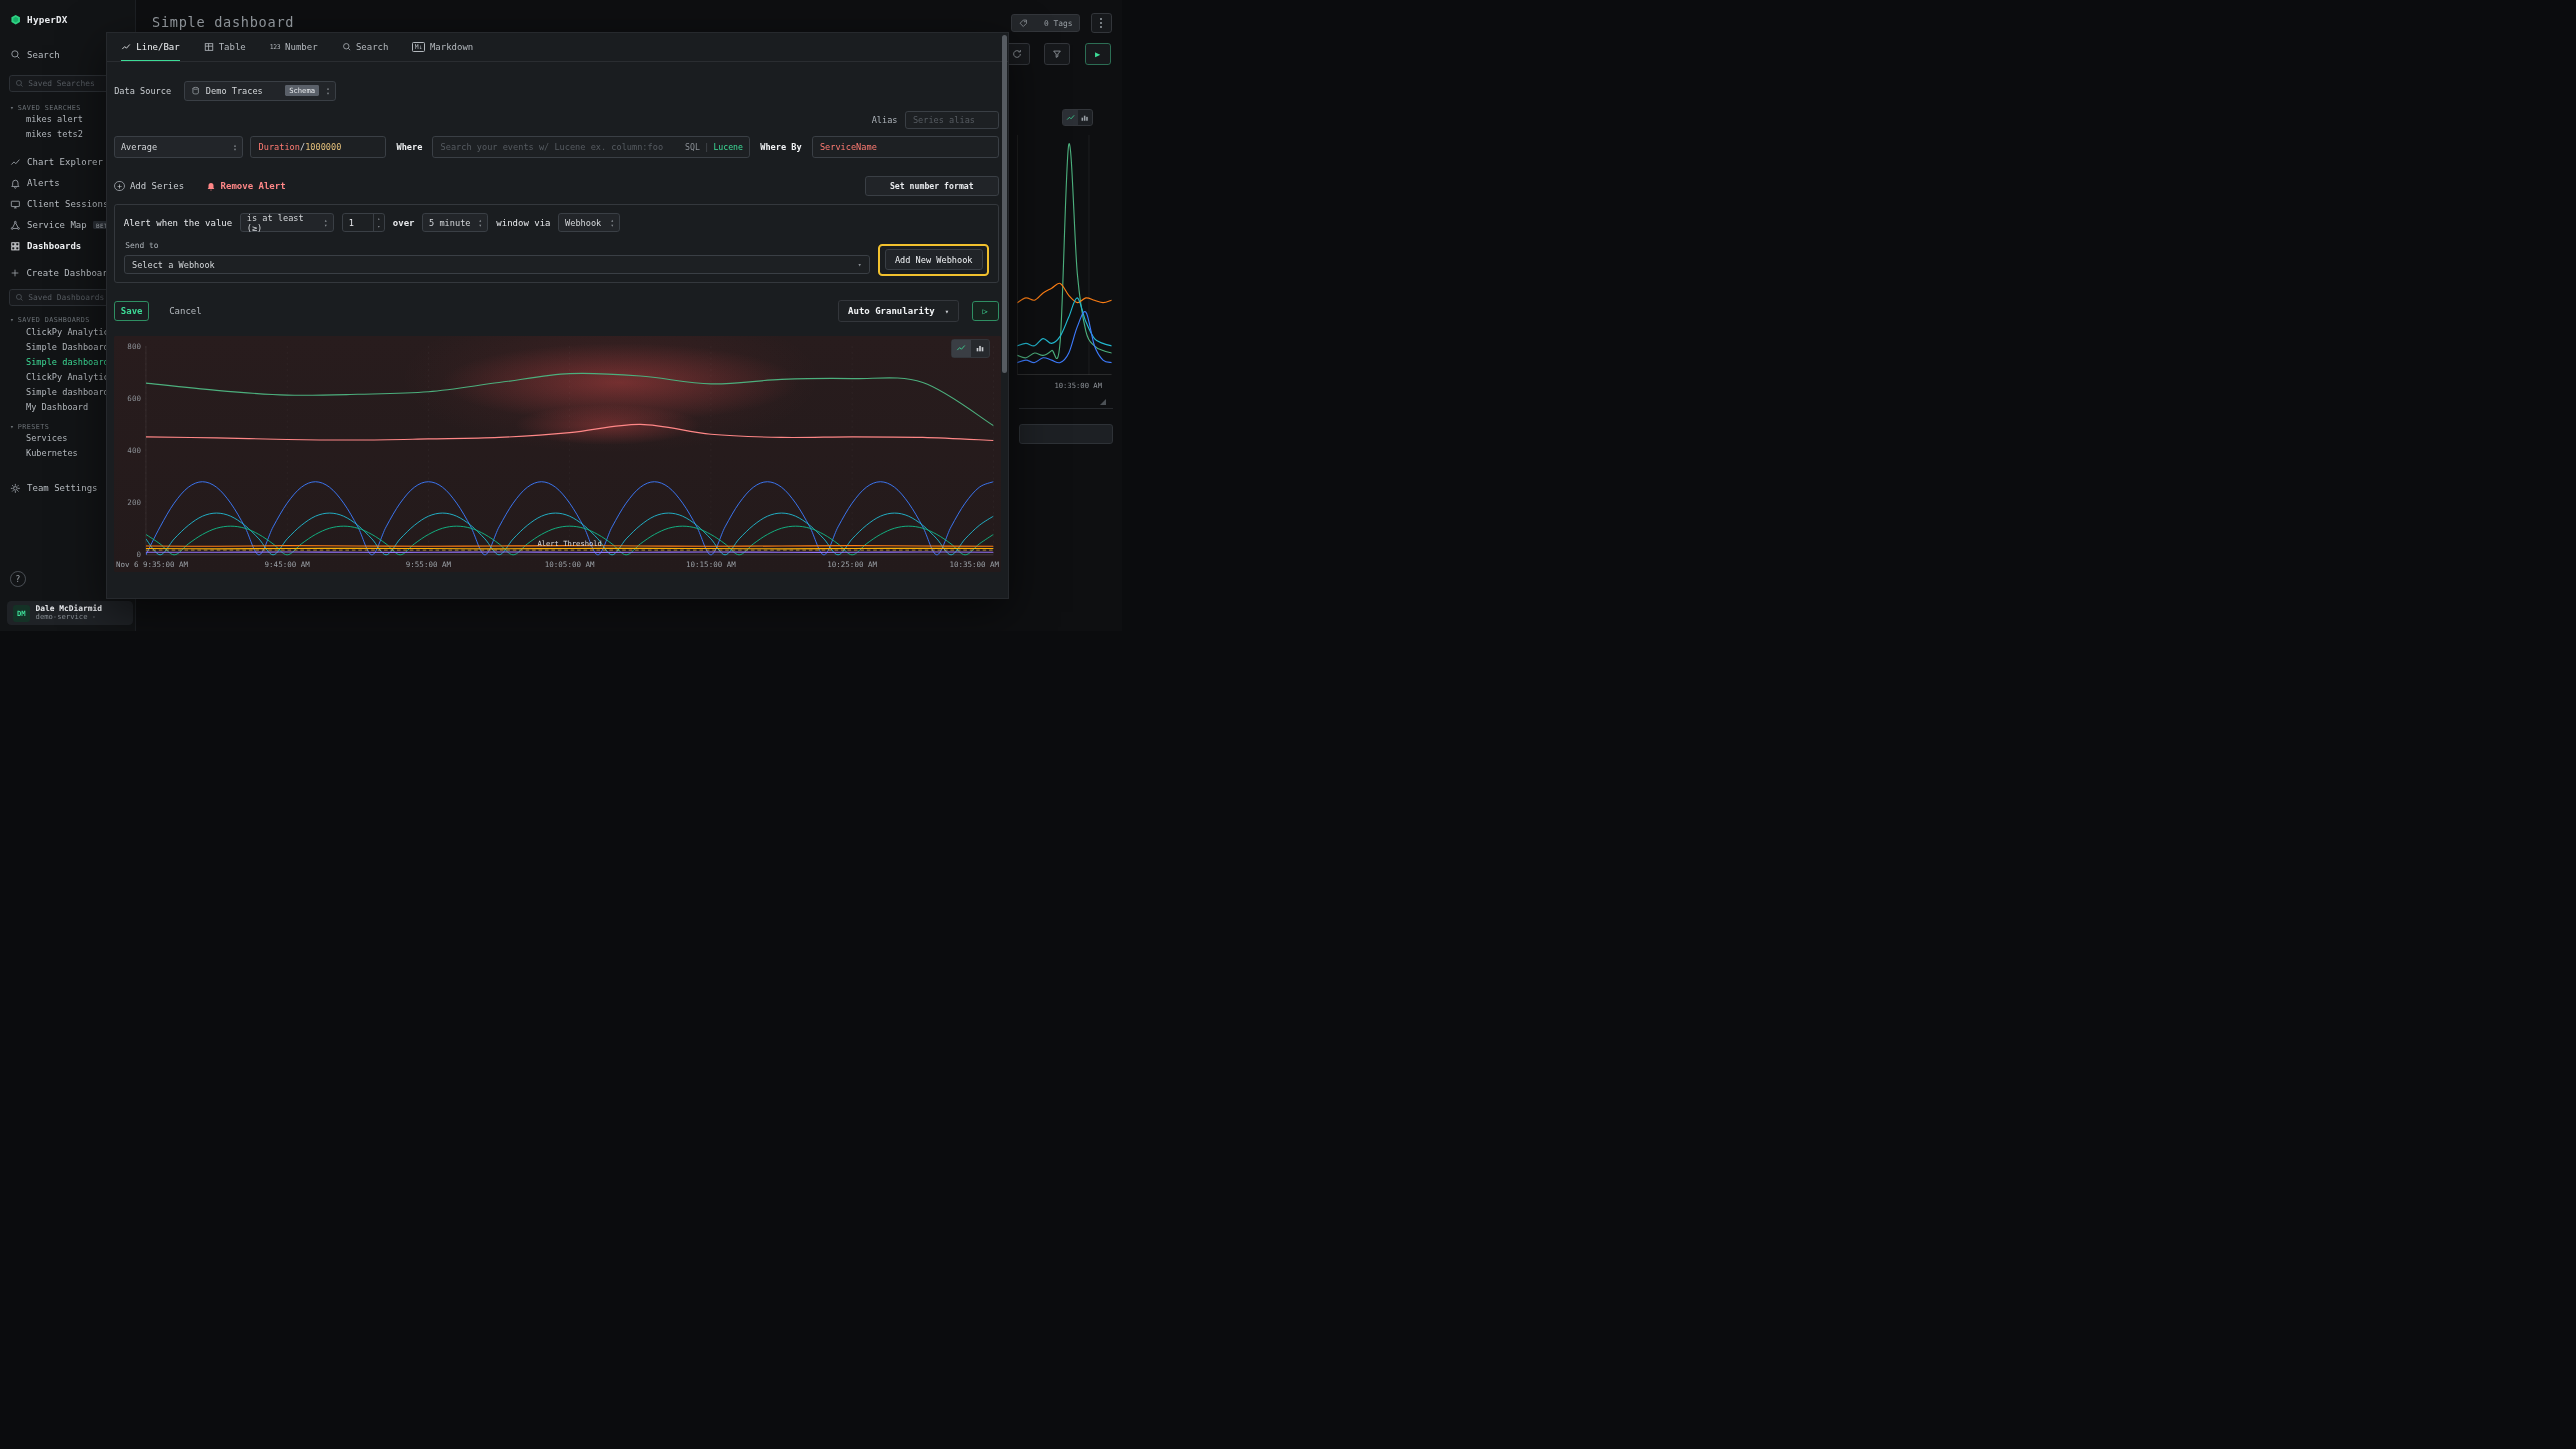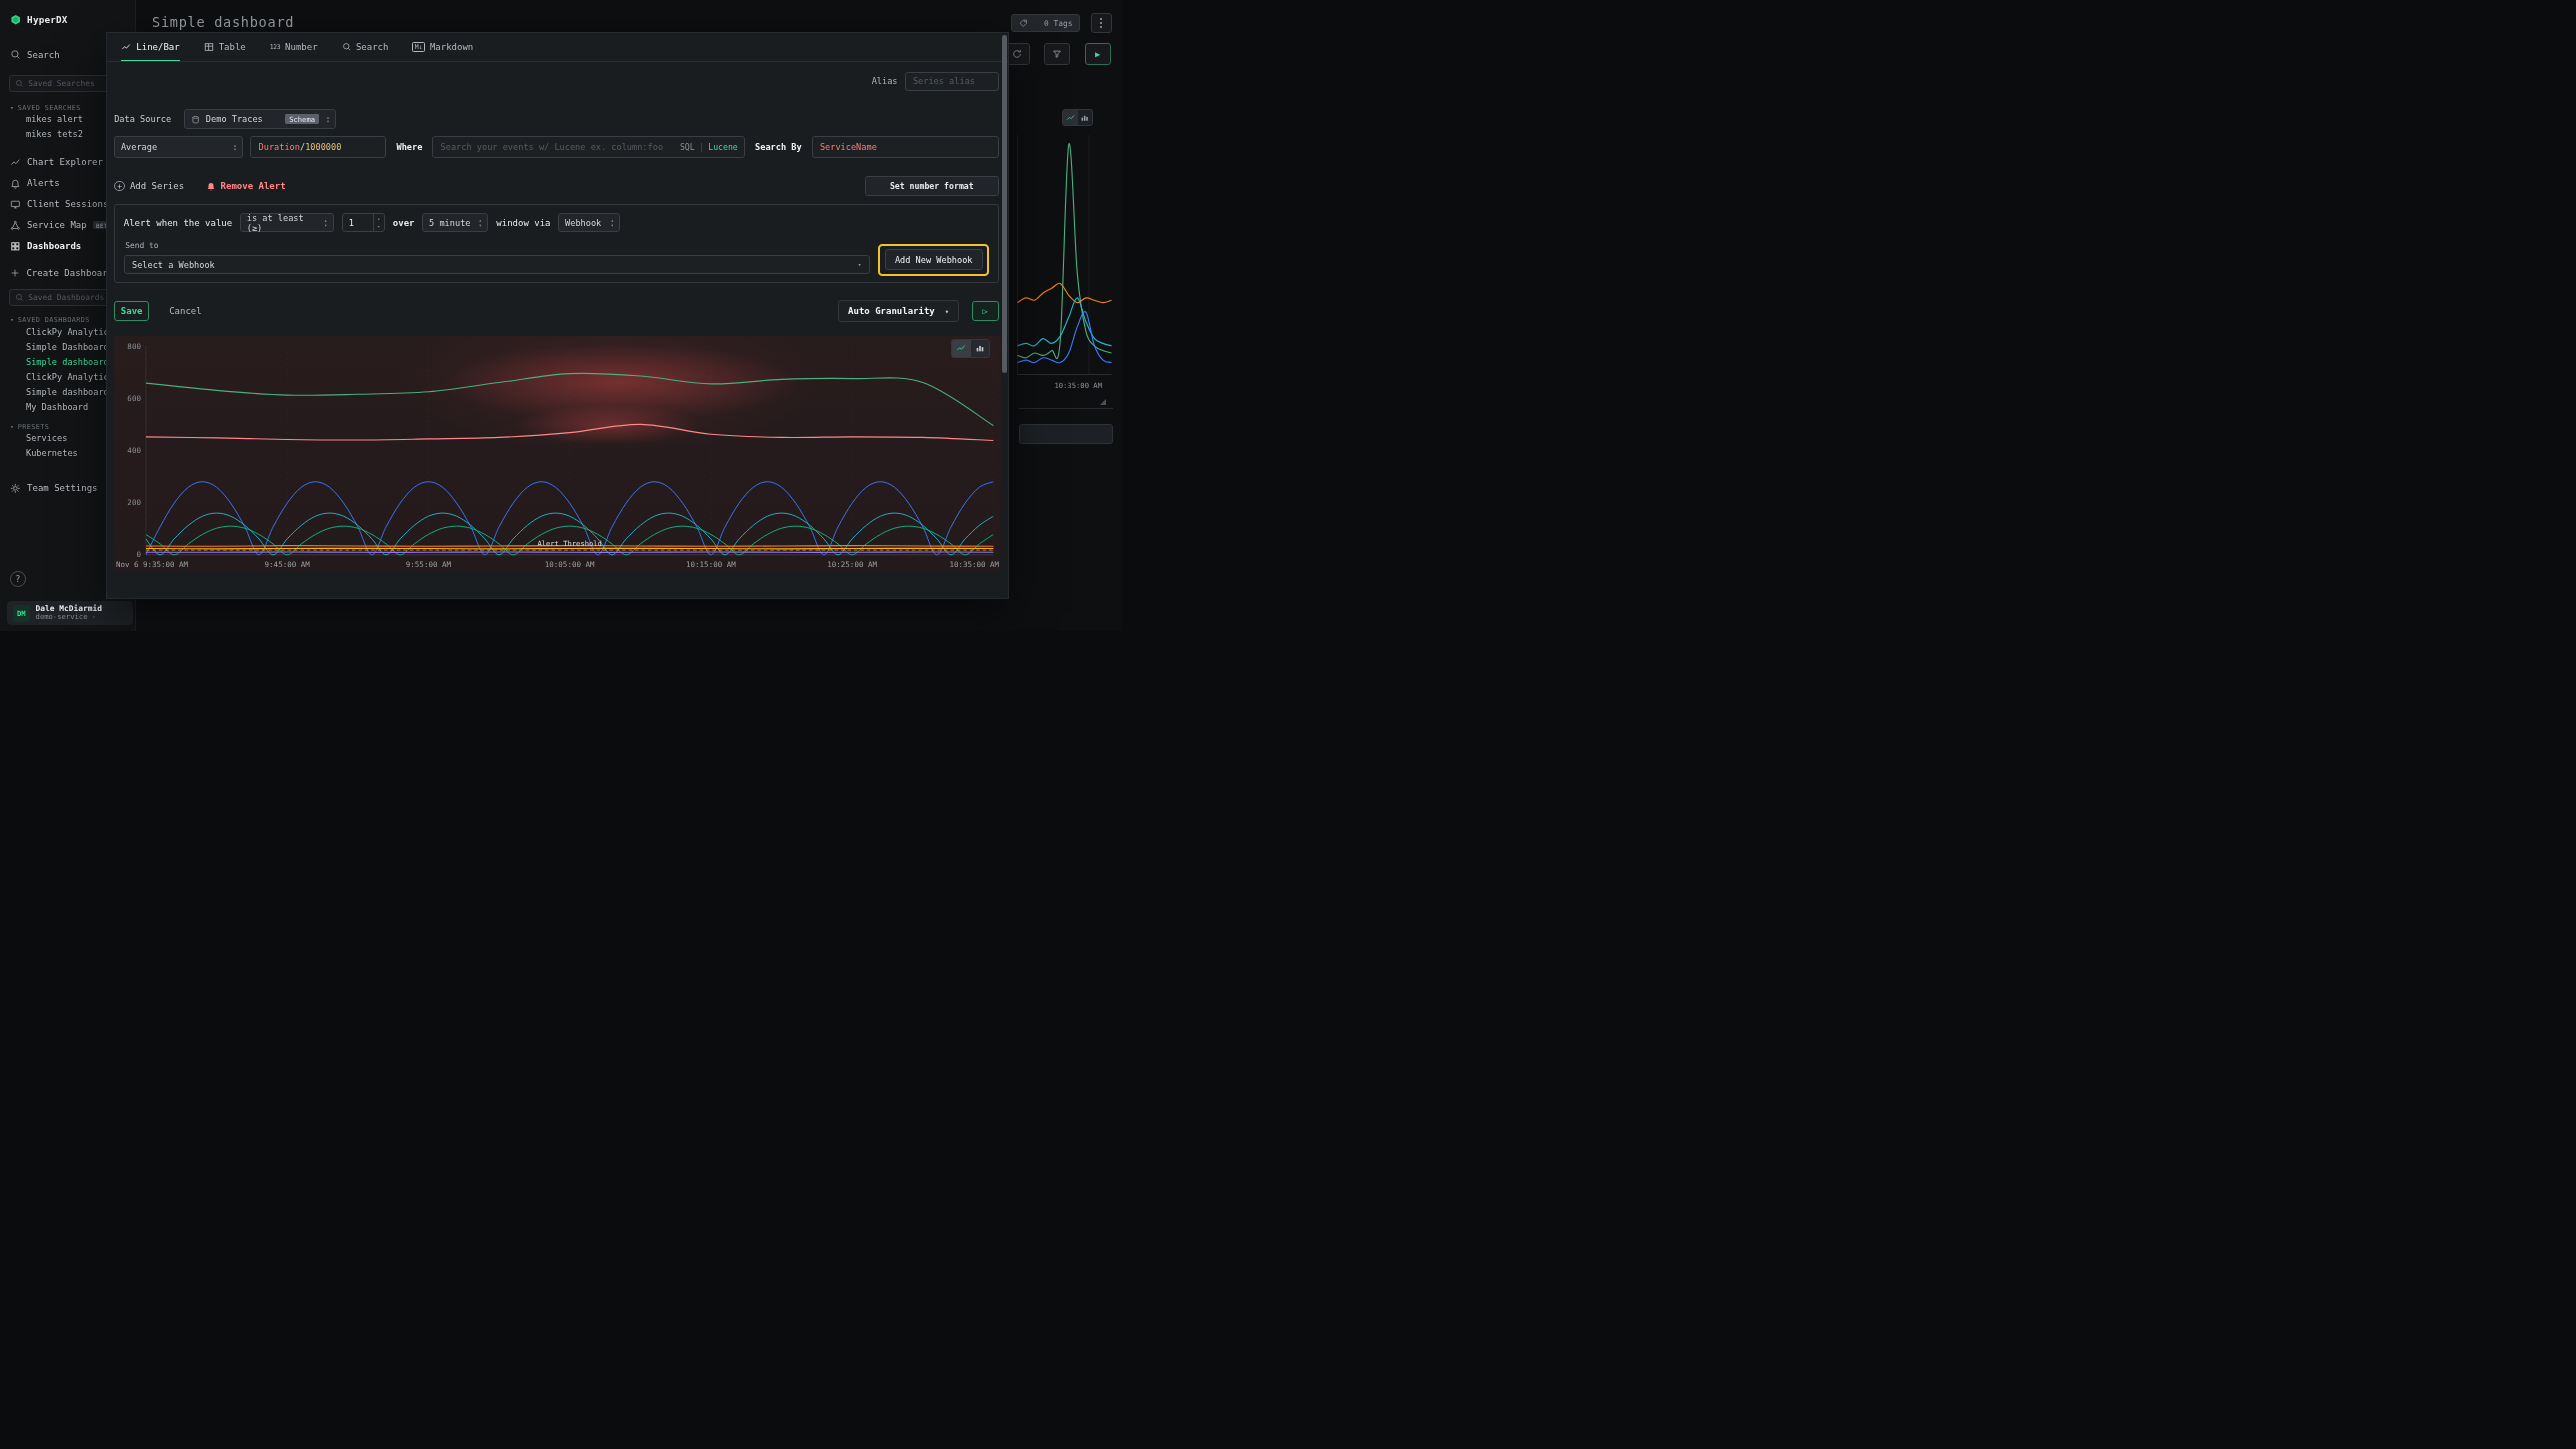--- a/index.html
+++ b/index.html
@@ -390,39 +390,39 @@
           </svg>
         <span>Search</span>
       </div>
       <div class="tab">
         <span class="tmd">M↓</span>
         <span>Markdown</span>
       </div>
     </div>
 
 
-    <div class="row" style="margin-top:10px; justify-content:flex-end">
-      <span class="lbl" style="margin-right:7.2px; color:#aeb4ba">Alias</span>
-      <input class="t-input" style="width: 94px; height: 18.6px;" placeholder="Series alias">
-    </div>
-
     <div class="row" style="margin-top:18.6px">
       <span class="lbl" style="width:70px">Data Source</span>
       <div class="selectbox" style="width:152px; height:20px">
         <svg width="9.3" height="9.3" viewBox="0 0 24 24" fill="none" stroke="#9aa0a6" stroke-width="2">
             <ellipse cx="12" cy="6" rx="7" ry="2.5"></ellipse>
             <path d="M5 6v12c0 1.4 3.1 2.5 7 2.5s7-1.1 7-2.5V6"></path>
           </svg>
         <span>Demo Traces</span>
         <span class="badge-schema" style="margin-left:auto">Schema</span>
         <span class="updown" style="margin-left:1.4px">
             <span>▴</span>
             <span>▾</span>
           </span>
       </div>
+    </div>
+
+    <div class="row" style="margin-top:10px; justify-content:flex-end">
+      <span class="lbl" style="margin-right:7.2px; color:#aeb4ba">Alias</span>
+      <input class="t-input" style="width: 94px; height: 18.6px;" placeholder="Series alias">
     </div>
 
     <div class="row" style="margin-top:7.2px; gap:7.2px">
       <div class="selectbox" style="width:129px">
         <span>Average</span>
         <span class="updown">
             <span>▴</span>
             <span>▾</span>
           </span>
       </div>
@@ -433,21 +433,21 @@
       </div>
       <span class="lbl bold" style="margin:0 2.9px">Where</span>
       <div class="where-wrap">
         <input class="t-input" style="padding-right: 69px;" placeholder="Search your events w/ Lucene ex. column:foo">
         <span class="sql-lucene">
           <span class="sql">SQL</span>
           <span class="sep">|</span>
           <span class="luc">Lucene</span>
         </span>
       </div>
-      <span class="lbl bold" style="margin:0 2.9px">Search By</span>
+      <span class="lbl bold" style="margin:0 2.9px">Where By</span>
       <input class="t-input" style="width: 187px; color: rgb(255, 123, 114);" value="ServiceName">
     </div>
 
     <div class="row" style="margin-top:18.6px; gap:21.5px">
       <div class="ghost-btn">
         <span class="plus-circ">+</span>
         <span>Add Series</span>
       </div>
       <div class="danger-btn">
         <svg width="10" height="10" viewBox="0 0 24 24" fill="#ff8787">

